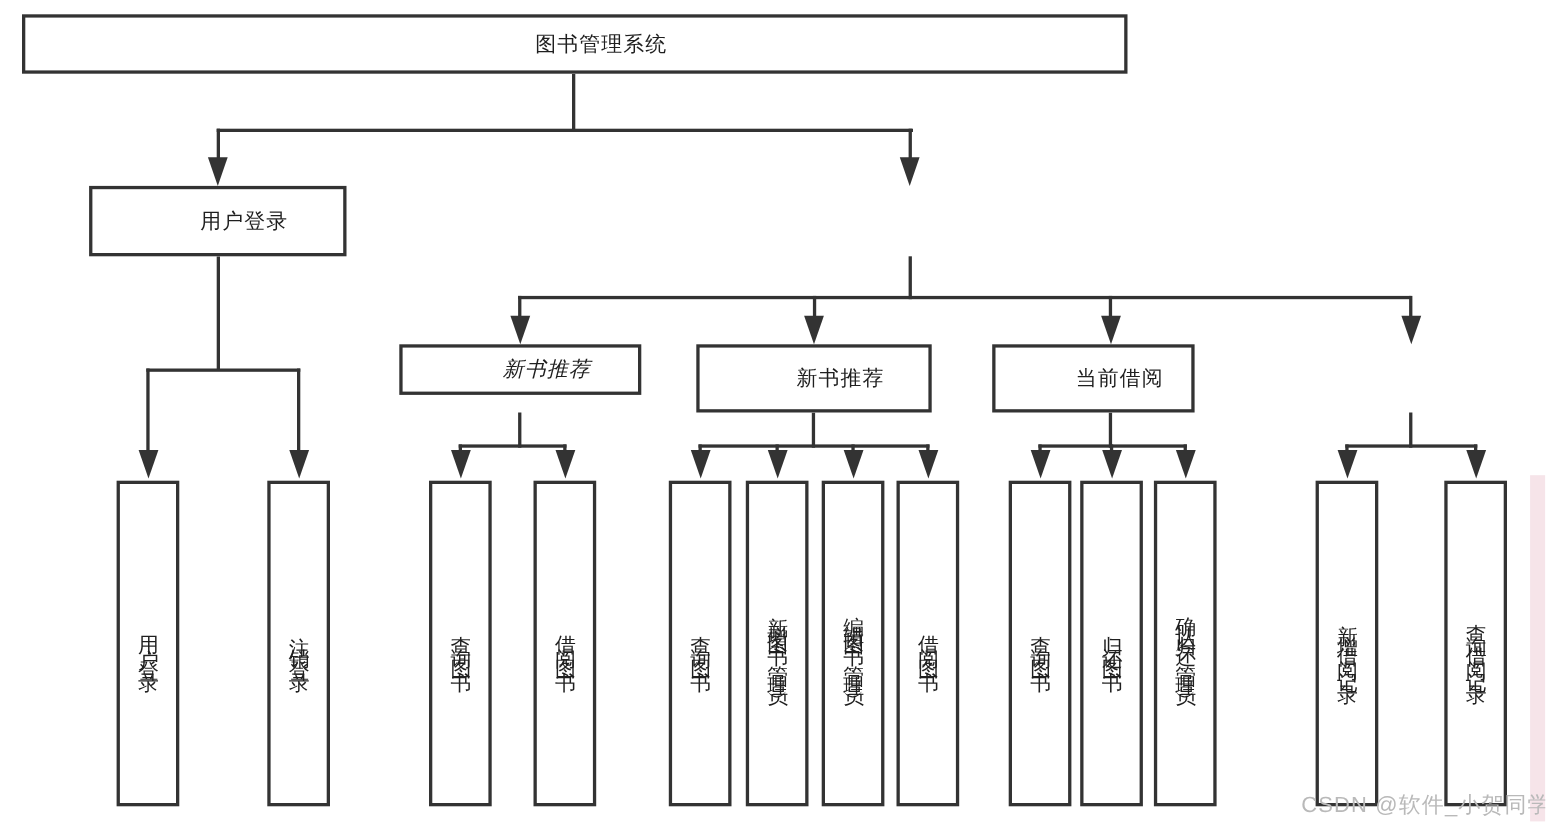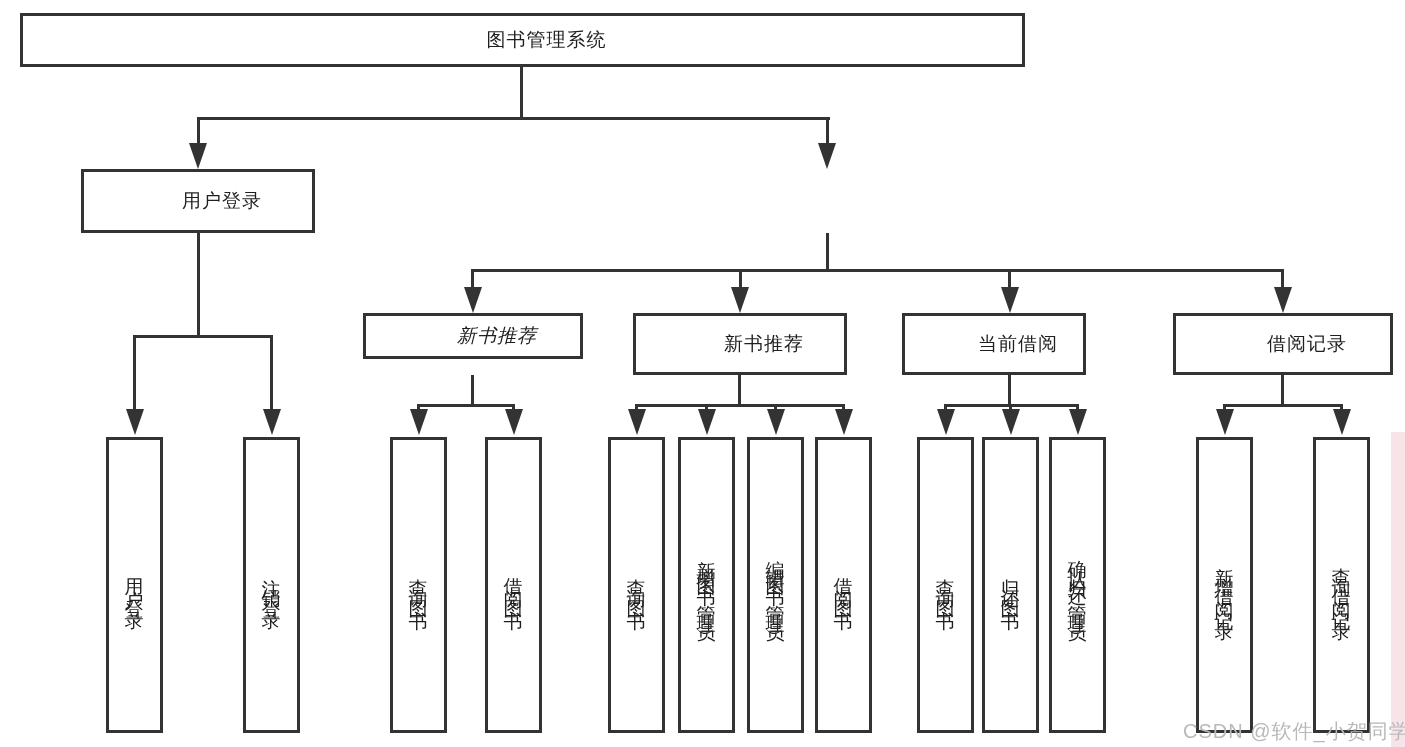--- a/index.html
+++ b/index.html
@@ -107,23 +107,20 @@
 
   <div class="hbox" style="left:363px;top:313px;width:220px;height:46px;font-style:italic;">
     <span>新书推荐</span>
   </div>
   <div class="hbox" style="left:633px;top:313px;width:214px;height:62px;">
     <span>新书推荐</span>
   </div>
   <div class="hbox" style="left:902px;top:313px;width:184px;height:62px;">
     <span>当前借阅</span>
   </div>
-  <div class="hbox" style="left:1173px;top:313px;width:220px;height:62px;">
-    <span>借阅记录</span>
-  </div>
 
   <div class="line" style="left:471px;top:375px;width:3px;height:32px;"></div>
   <div class="line" style="left:417px;top:404px;width:98px;height:3px;"></div>
   <div class="line" style="left:417px;top:404px;width:3px;height:8px;"></div>
   <div class="line" style="left:512px;top:404px;width:3px;height:8px;"></div>
   <div class="arrow" style="left:410px;top:409px;"></div>
   <div class="arrow" style="left:505px;top:409px;"></div>
 
   <div class="line" style="left:738px;top:375px;width:3px;height:32px;"></div>
   <div class="line" style="left:635px;top:404px;width:210px;height:3px;"></div>

